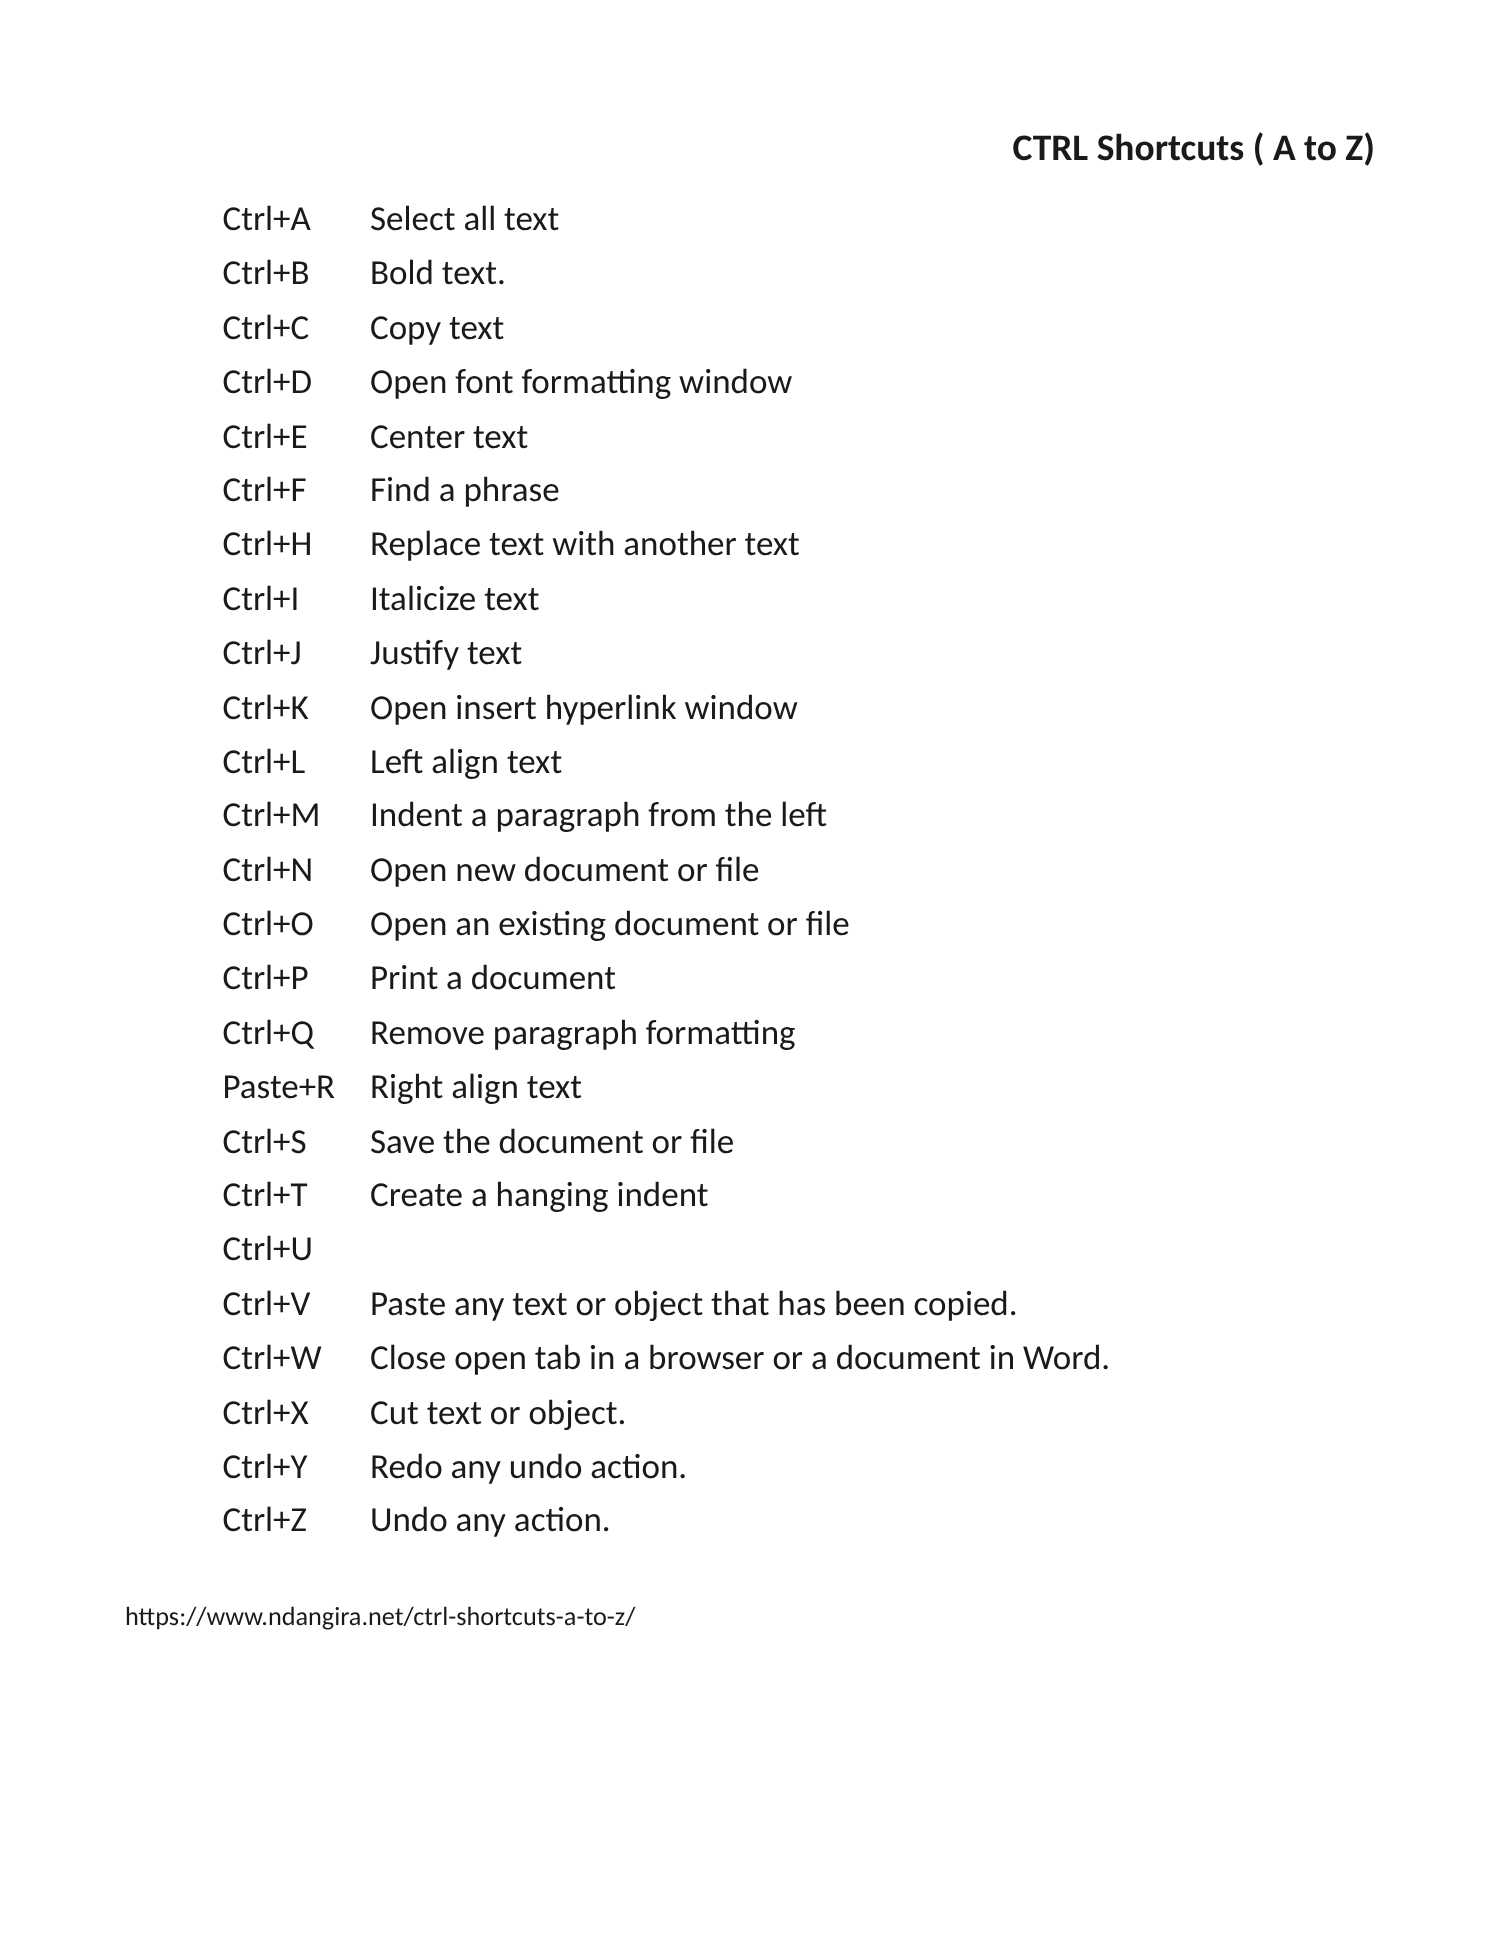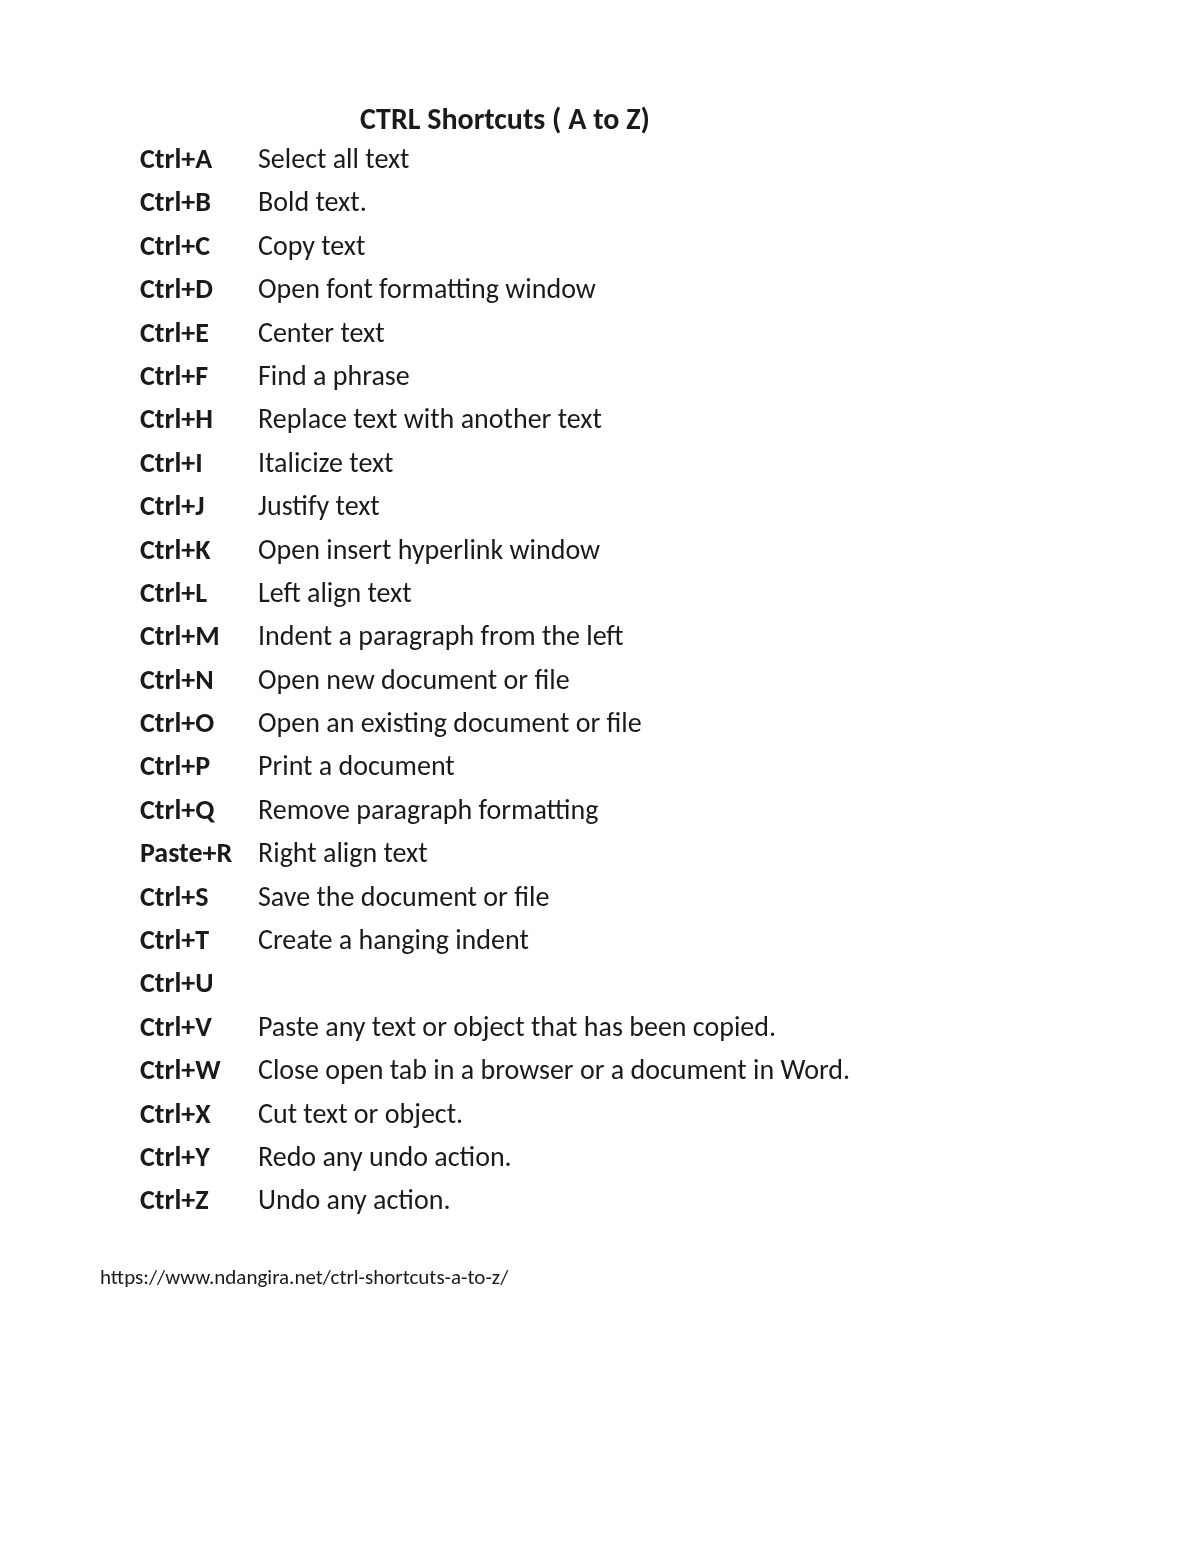--- a/index.html
+++ b/index.html
@@ -11,38 +11,40 @@
       width: 1200px;
       height: 1553px;
       background: #ffffff;
       font-family: Calibri, Arial, sans-serif;
       color: #1a1a1a;
       padding: 100px 100px 60px 140px;
     }
     .title {
       font-size: 30px;
       font-weight: bold;
-      text-align: left;
+      text-align: right;
+      margin-bottom: 16px;
       padding-left: 220px;
     }
     .shortcut-list {
       display: flex;
       flex-direction: column;
     }
     .shortcut-row {
       display: flex;
       align-items: baseline;
       line-height: 1.55;
       font-size: 28px;
     }
     .key {
-      font-weight: bold;
+      font-weight: normal;
       width: 118px;
       flex-shrink: 0;
       white-space: nowrap;
+      margin-left: 38px;
     }
     .desc {
       font-weight: normal;
       flex: 1;
     }
     .footer {
       font-size: 21px;
       margin-top: 42px;
       margin-left: -40px;
     }

